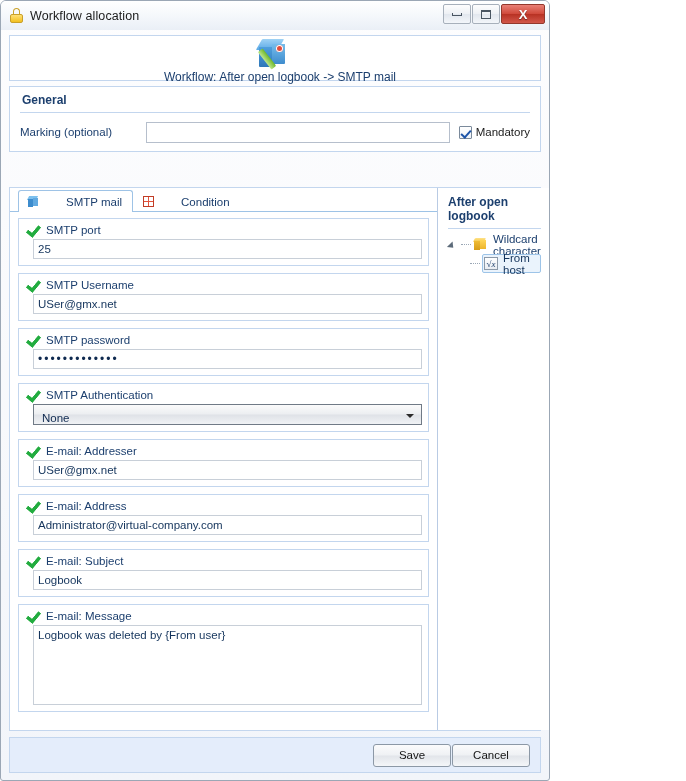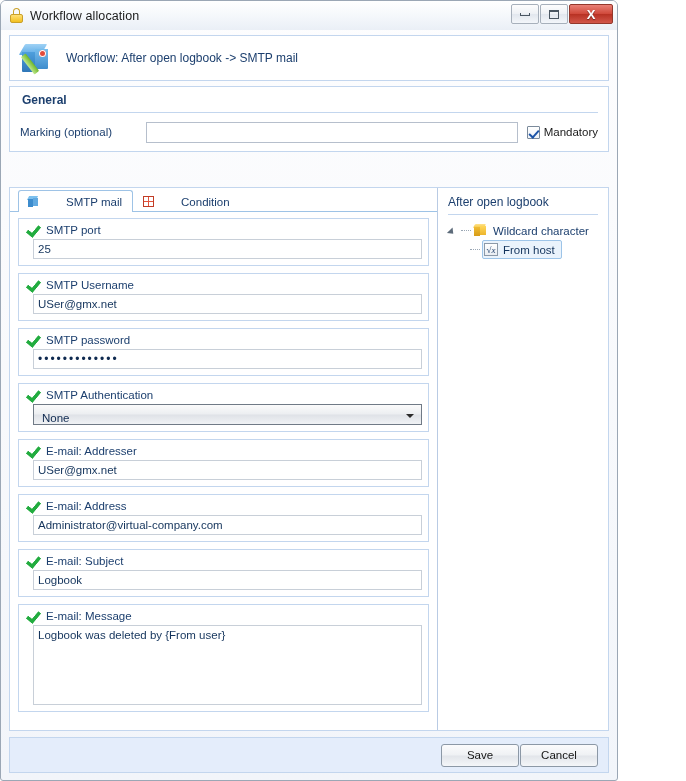--- a/index.html
+++ b/index.html
@@ -7,21 +7,21 @@
     padding: 0;
     background: #ffffff;
   }
   body {
     font-family: "Liberation Sans", sans-serif;
     -webkit-font-smoothing: antialiased;
   }
 
   .window {
     position: relative;
-    width: 618px;
+    width: 550px;
     height: 781px;
     box-sizing: border-box;
     background: linear-gradient(to bottom, #fdfdfe 0%, #f2f5fa 100%);
     border: 1px solid #9ba7b5;
     border-radius: 6px 6px 3px 3px;
     overflow: hidden;
   }
 
   
   .titlebar {
@@ -115,20 +115,21 @@
     top: 29px;
     bottom: 0;
     padding: 0 8px 0 8px;
     box-sizing: border-box;
   }
 
   .panel {
     background: #ffffff;
     border: 1px solid #c3d6ee;
     box-sizing: border-box;
+    flex-direction: column;
   }
 
   
   .wf-banner {
     height: 46px;
     display: flex;
     align-items: center;
     padding-left: 10px;
     margin-top: 5px;
   }
@@ -429,21 +430,21 @@
     color: #14345c;
     padding: 3px 4px;
     outline: none;
     resize: none;
     overflow: hidden;
   }
 
   
   .tree-title {
     font-size: 12px;
-    font-weight: normal;
+    font-weight: bold;
     color: #1c3f6e;
     padding-bottom: 5px;
     border-bottom: 1px solid #c3d6ee;
     margin-bottom: 6px;
   }
   .tree-row {
     display: flex;
     align-items: center;
     height: 19px;
     font-size: 11.5px;

